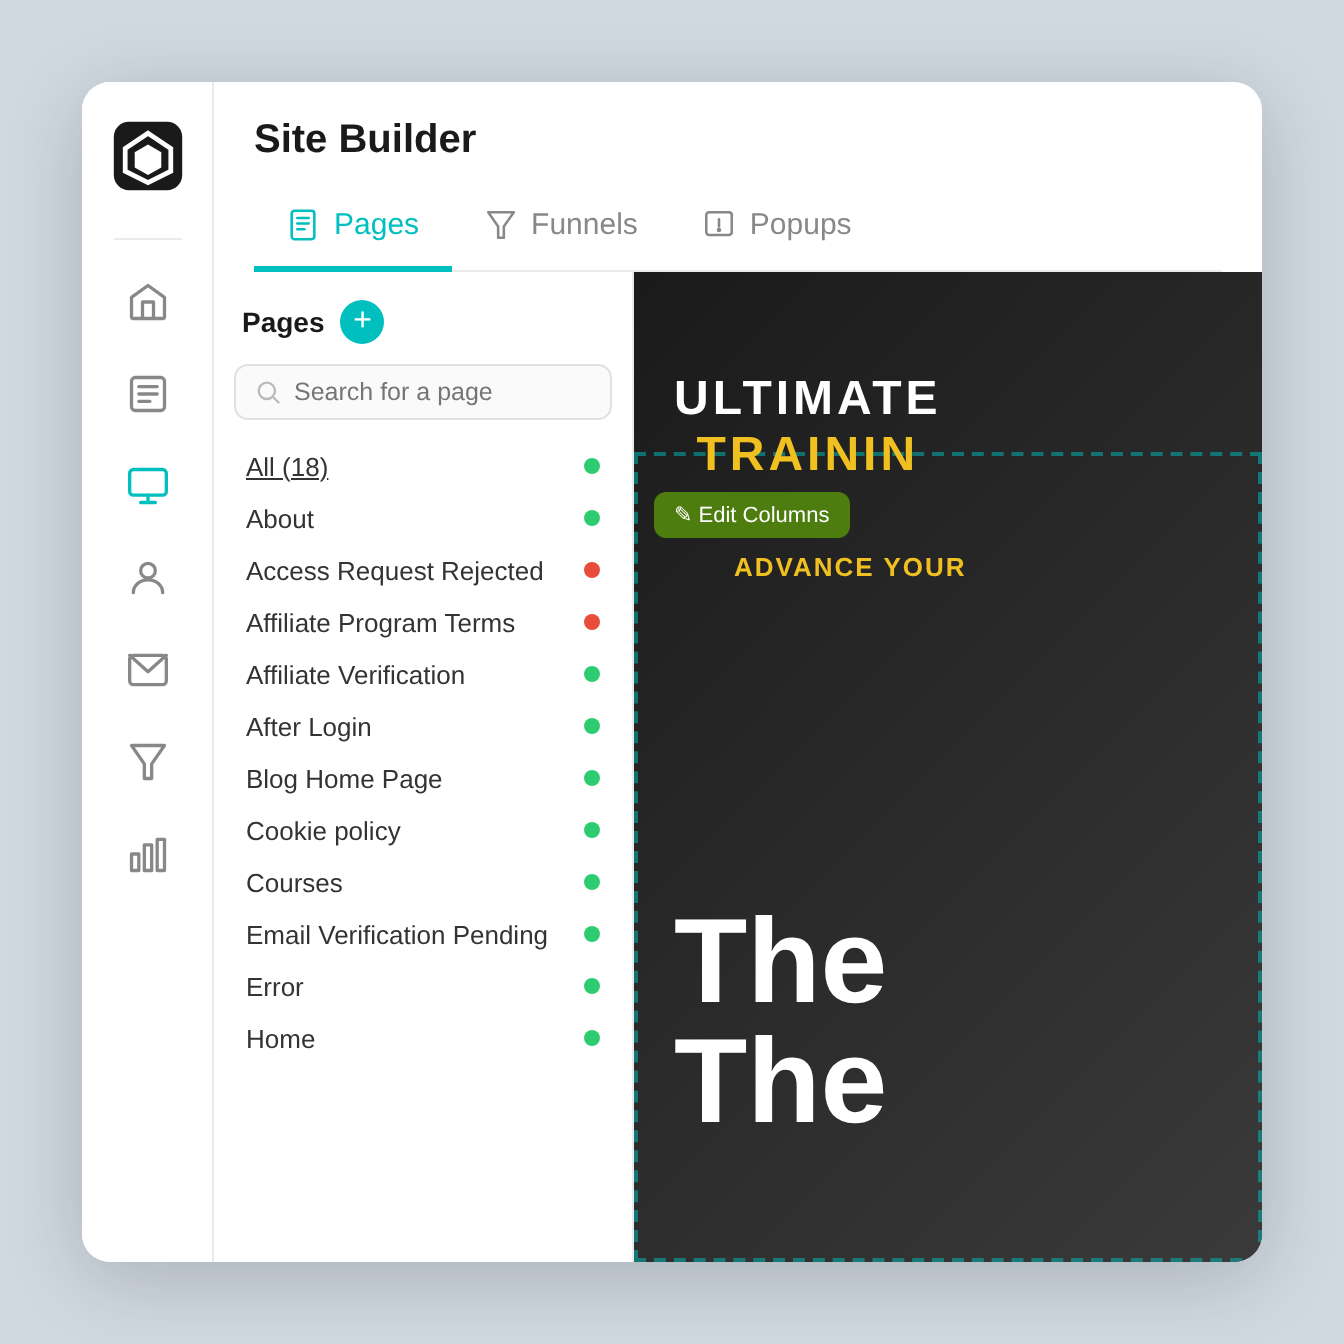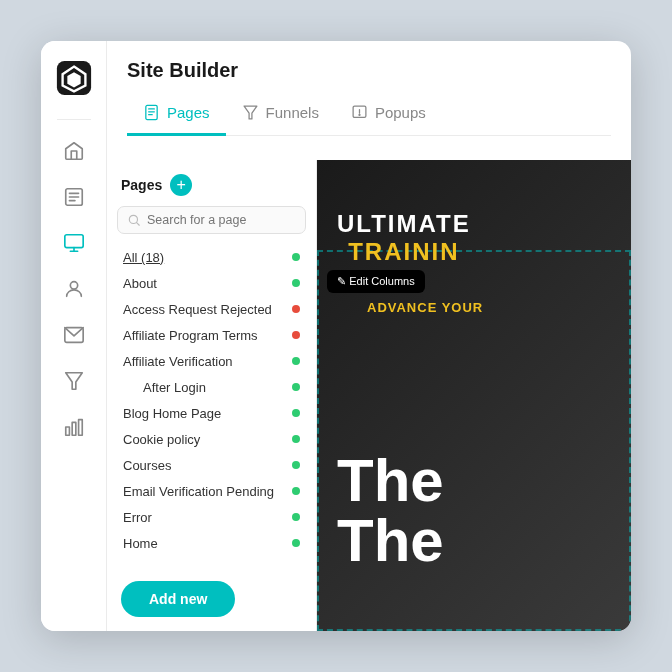--- a/index.html
+++ b/index.html
@@ -62,21 +62,20 @@
     .sidebar-icon svg {
       width: 22px;
       height: 22px;
     }
     
     .main-content {
       flex: 1;
       display: flex;
       flex-direction: column;
       overflow: hidden;
-      gap: 24px;
     }
     .header {
       padding: 18px 20px 0;
     }
     .header-title {
       font-size: 20px;
       font-weight: 700;
       color: #1a1a1a;
       margin-bottom: 14px;
     }
@@ -246,21 +245,21 @@
       font-size: 24px;
       font-weight: 900;
       color: #f0c020;
       letter-spacing: 2px;
       text-transform: uppercase;
     }
     .edit-columns-badge {
       position: absolute;
       top: 110px;
       left: 10px;
-      background: #000000;
+      background: #4d7c0f;
       color: #fff;
       font-size: 11px;
       border-radius: 6px;
       padding: 5px 10px;
       display: flex;
       align-items: center;
       gap: 5px;
       z-index: 10;
     }
     .preview-advance {
@@ -427,21 +426,21 @@
             </div>
             <div class="page-item">
               <span style="flex: 1 1 0%;">Affiliate Program Terms</span>
               <div class="page-dot dot-red"></div>
             </div>
             <div class="page-item">
               <span style="flex: 1 1 0%;">Affiliate  Verification</span>
               <div class="page-dot dot-green"></div>
             </div>
             <div class="page-item">
-              <span style="flex: 1 1 0%; margin-left: 20px;">After Login</span>
+              <span style="flex: 1 1 0%;">After Login</span>
               <div class="page-dot dot-green"></div>
             </div>
             <div class="page-item">
               <span style="flex: 1 1 0%;">Blog Home Page</span>
               <div class="page-dot dot-green"></div>
             </div>
             <div class="page-item">
               <span style="flex: 1 1 0%;">Cookie policy</span>
               <div class="page-dot dot-green"></div>
             </div>
@@ -455,23 +454,20 @@
             </div>
             <div class="page-item">
               <span style="flex: 1 1 0%;">Error</span>
               <div class="page-dot dot-green"></div>
             </div>
             <div class="page-item">
               <span style="flex: 1 1 0%;">Home</span>
               <div class="page-dot dot-green"></div>
             </div>
           </div>
-        <div class="pages-footer">
-          <button class="add-new-btn">Add new</button>
-        </div>
       </div>
 
       <div class="preview-panel">
         <div class="preview-bg"></div>
         <div class="dashed-border"></div>
         <div class="preview-content">
           <div class="preview-text-block">
             <div class="preview-ultimate">ULTIMATE</div>
             <div class="preview-training">TRAININ</div>
           </div>

